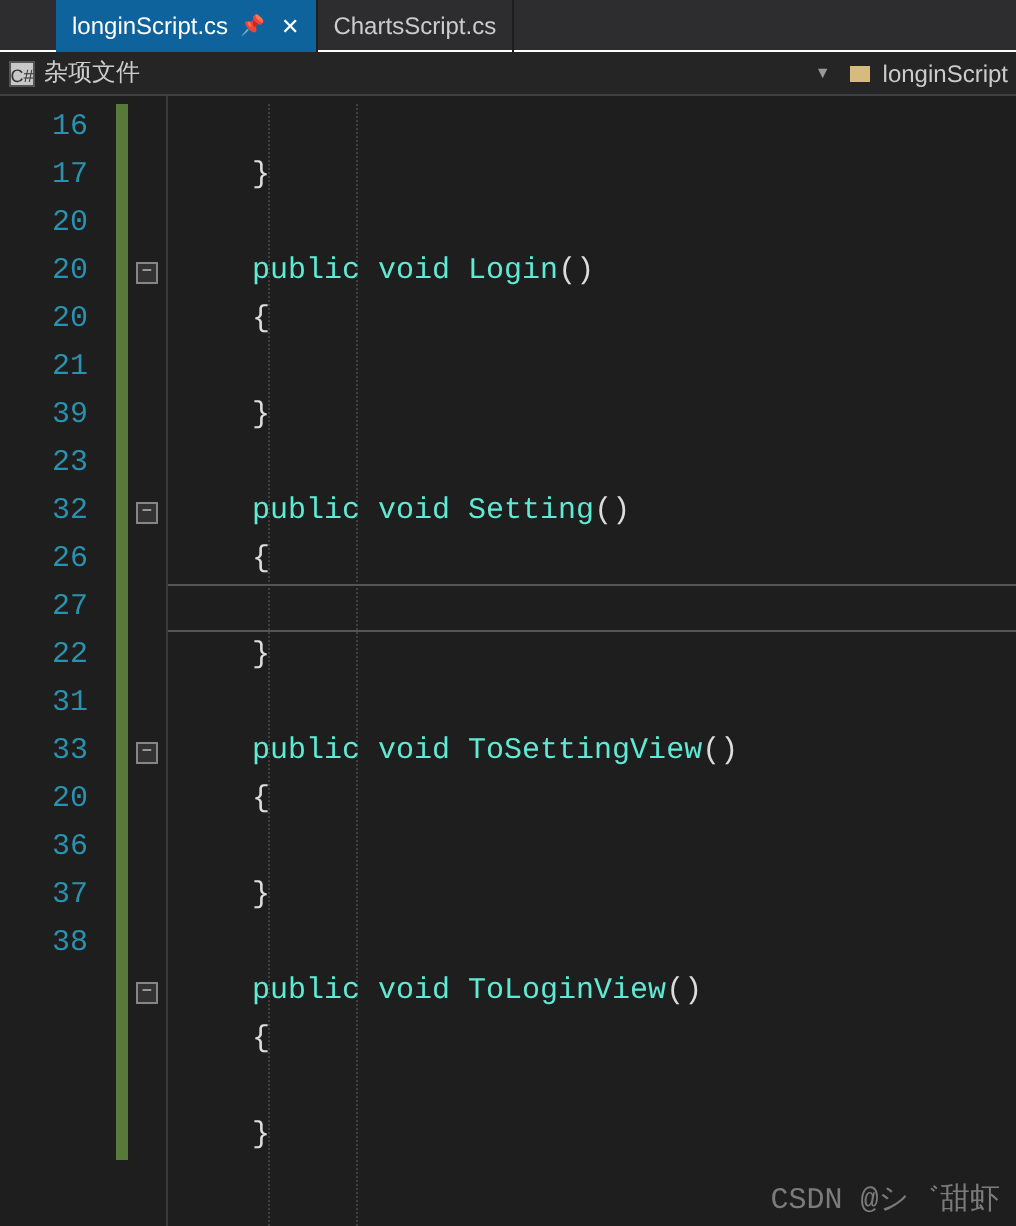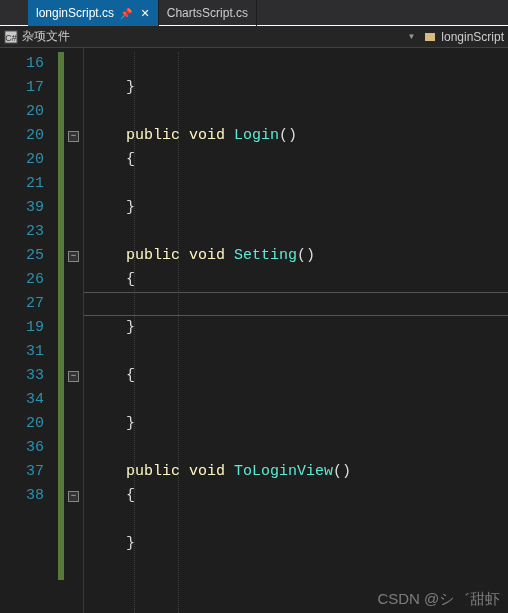--- a/index.html
+++ b/index.html
@@ -115,38 +115,38 @@
     font-size: 15px;
     white-space: pre;
     color: #dcdcdc;
     position: relative;
     padding-left: 6px;
   }
   .line.cursor {
     border-top: 1px solid #555;
     border-bottom: 1px solid #555;
   }
-  .kw { color: #fef9c3; }
+  .kw { color: #5eead4; }
   .id { color: #5eead4; }
   .pn { color: #dcdcdc; }
   .guide {
     position: absolute;
     top: 4px;
     bottom: 0;
     width: 0;
     border-left: 1px dotted #404040;
   }
   .g1 { left: 50px; }
   .g2 { left: 94px; }
   .watermark {
     position: absolute;
     right: 8px;
     bottom: 4px;
     color: rgba(200,200,200,0.55);
-    font-family: Liberation Sans, sans-serif;
+    font-family: Liberation Mono, monospace;
     font-size: 15px;
     pointer-events: none;
   }
 </style>
 </head>
 <body>
 
 <div class="tabs">
   <div class="tab active">
     <span>longinScript.cs</span>
@@ -182,27 +182,26 @@
 <div class="editor">
   <div class="gutter" id="gutter">
       <div class="ln">16</div>
       <div class="ln">17</div>
       <div class="ln">20</div>
       <div class="ln">20</div>
       <div class="ln">20</div>
       <div class="ln">21</div>
       <div class="ln">39</div>
       <div class="ln">23</div>
-      <div class="ln">25</div>
+      <div class="ln">32</div>
       <div class="ln">26</div>
       <div class="ln">27</div>
-      <div class="ln">19</div>
+      <div class="ln">22</div>
       <div class="ln">31</div>
       <div class="ln">33</div>
-      <div class="ln">34</div>
       <div class="ln">20</div>
       <div class="ln">36</div>
       <div class="ln">37</div>
       <div class="ln">38</div>
     </div>
   <div class="mod-bar" id="modbar">
       <div class="mod g"></div>
       <div class="mod g"></div>
       <div class="mod g"></div>
       <div class="mod g"></div>
@@ -268,20 +267,21 @@
       <div class="line"><span class="kw">    public </span><span class="kw">void </span><span class="id">Login</span><span class="pn">()</span></div>
       <div class="line"><span class="pn">    {</span></div>
       <div class="line"><span></span></div>
       <div class="line"><span class="pn">    }</span></div>
       <div class="line"><span></span></div>
       <div class="line"><span class="kw">    public </span><span class="kw">void </span><span class="id">Setting</span><span class="pn">()</span></div>
       <div class="line"><span class="pn">    {</span></div>
       <div class="line cursor"><span></span></div>
       <div class="line"><span class="pn">    }</span></div>
       <div class="line"><span></span></div>
+      <div class="line"><span class="kw">    public </span><span class="kw">void </span><span class="id">ToSettingView</span><span class="pn">()</span></div>
       <div class="line"><span class="pn">    {</span></div>
       <div class="line"><span></span></div>
       <div class="line"><span class="pn">    }</span></div>
       <div class="line"><span></span></div>
       <div class="line"><span class="kw">    public </span><span class="kw">void </span><span class="id">ToLoginView</span><span class="pn">()</span></div>
       <div class="line"><span class="pn">    {</span></div>
       <div class="line"><span></span></div>
       <div class="line"><span class="pn">    }</span></div>
       <div class="line"><span></span></div>
     </div>

